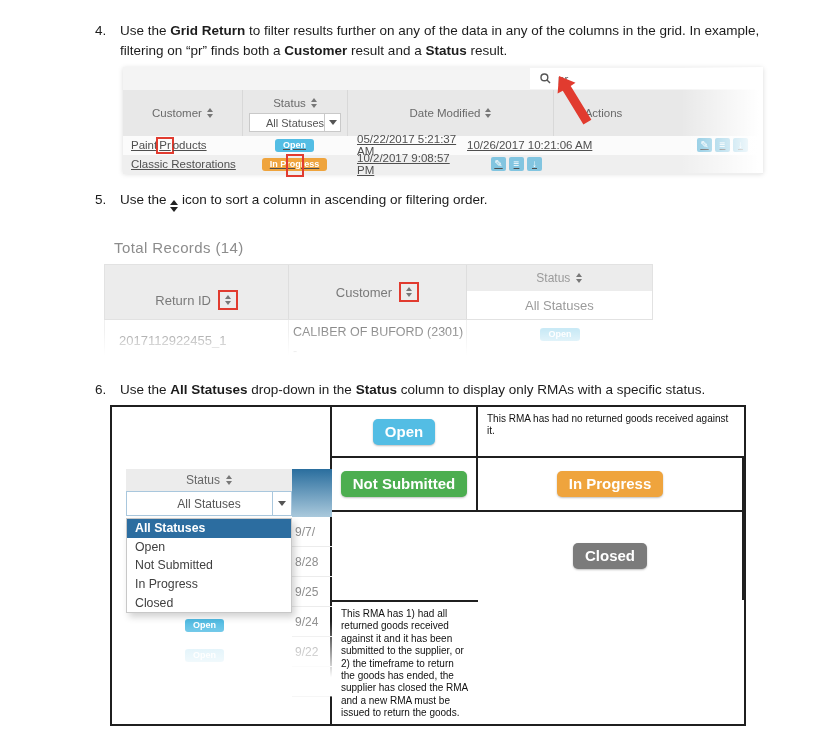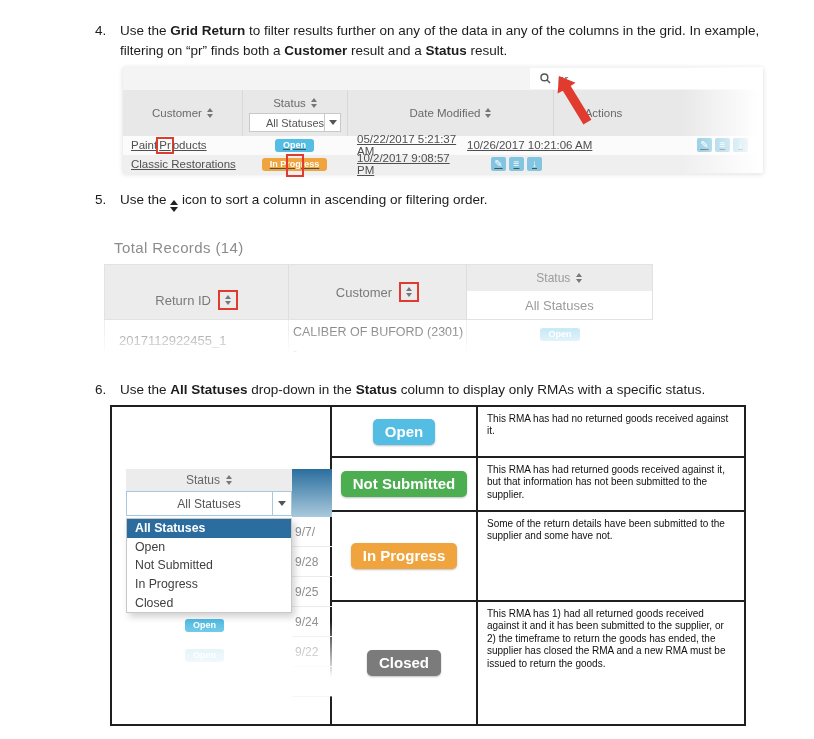--- a/index.html
+++ b/index.html
@@ -277,50 +277,46 @@
           </span>
       </div>
       <div class="ms-panel">
         <div class="ms-item sel">All Statuses</div>
         <div class="ms-item">Open</div>
         <div class="ms-item">Not Submitted</div>
         <div class="ms-item">In Progress</div>
         <div class="ms-item">Closed</div>
       </div>
       <div class="ms-daterow" style="top:48px">9/7/</div>
-      <div class="ms-daterow" style="top:78px">9/28</div>
+      <div class="ms-daterow" style="top:78px">8/28</div>
       <div class="ms-daterow" style="top:108px">9/25</div>
       <div class="ms-daterow" style="top:138px">9/24</div>
       <div class="ms-daterow" style="top:168px">9/22</div>
       <div class="ms-daterow" style="top:198px;opacity:.45">9/1</div>
       <span class="badge-sm bg-open ms-open1">Open</span>
       <span class="badge-sm bg-open ms-open2">Open</span>
       <div class="ms-fade"></div>
     </div>
   </div>
 
   <div class="st-badge">
     <span class="badge-lg b-open">Open</span>
   </div>
   <div class="st-desc">
     <p>This RMA has had no returned goods received against it.</p>
   </div>
 
   <div class="st-badge bt">
     <span class="badge-lg b-green">Not Submitted</span>
   </div>
-  <div class="st-desc bt">
-    <p>This RMA has had returned goods received against it, but that information has not been submitted to the supplier.</p>
-  </div>
 
   <div class="st-badge bt">
     <span class="badge-lg b-orange">In Progress</span>
   </div>
   <div class="st-desc bt">
-    <p>Some of the return details have been submitted to the supplier and some have not.</p>
   </div>
 
   <div class="st-badge bt">
     <span class="badge-lg b-gray">Closed</span>
   </div>
   <div class="st-desc bt">
     <p>This RMA has 1) had all returned goods received against it and it has been submitted to the supplier, or 2) the timeframe to return the goods has ended, the supplier has closed the RMA and a new RMA must be issued to return the goods.</p>
   </div>
 </div>
 

